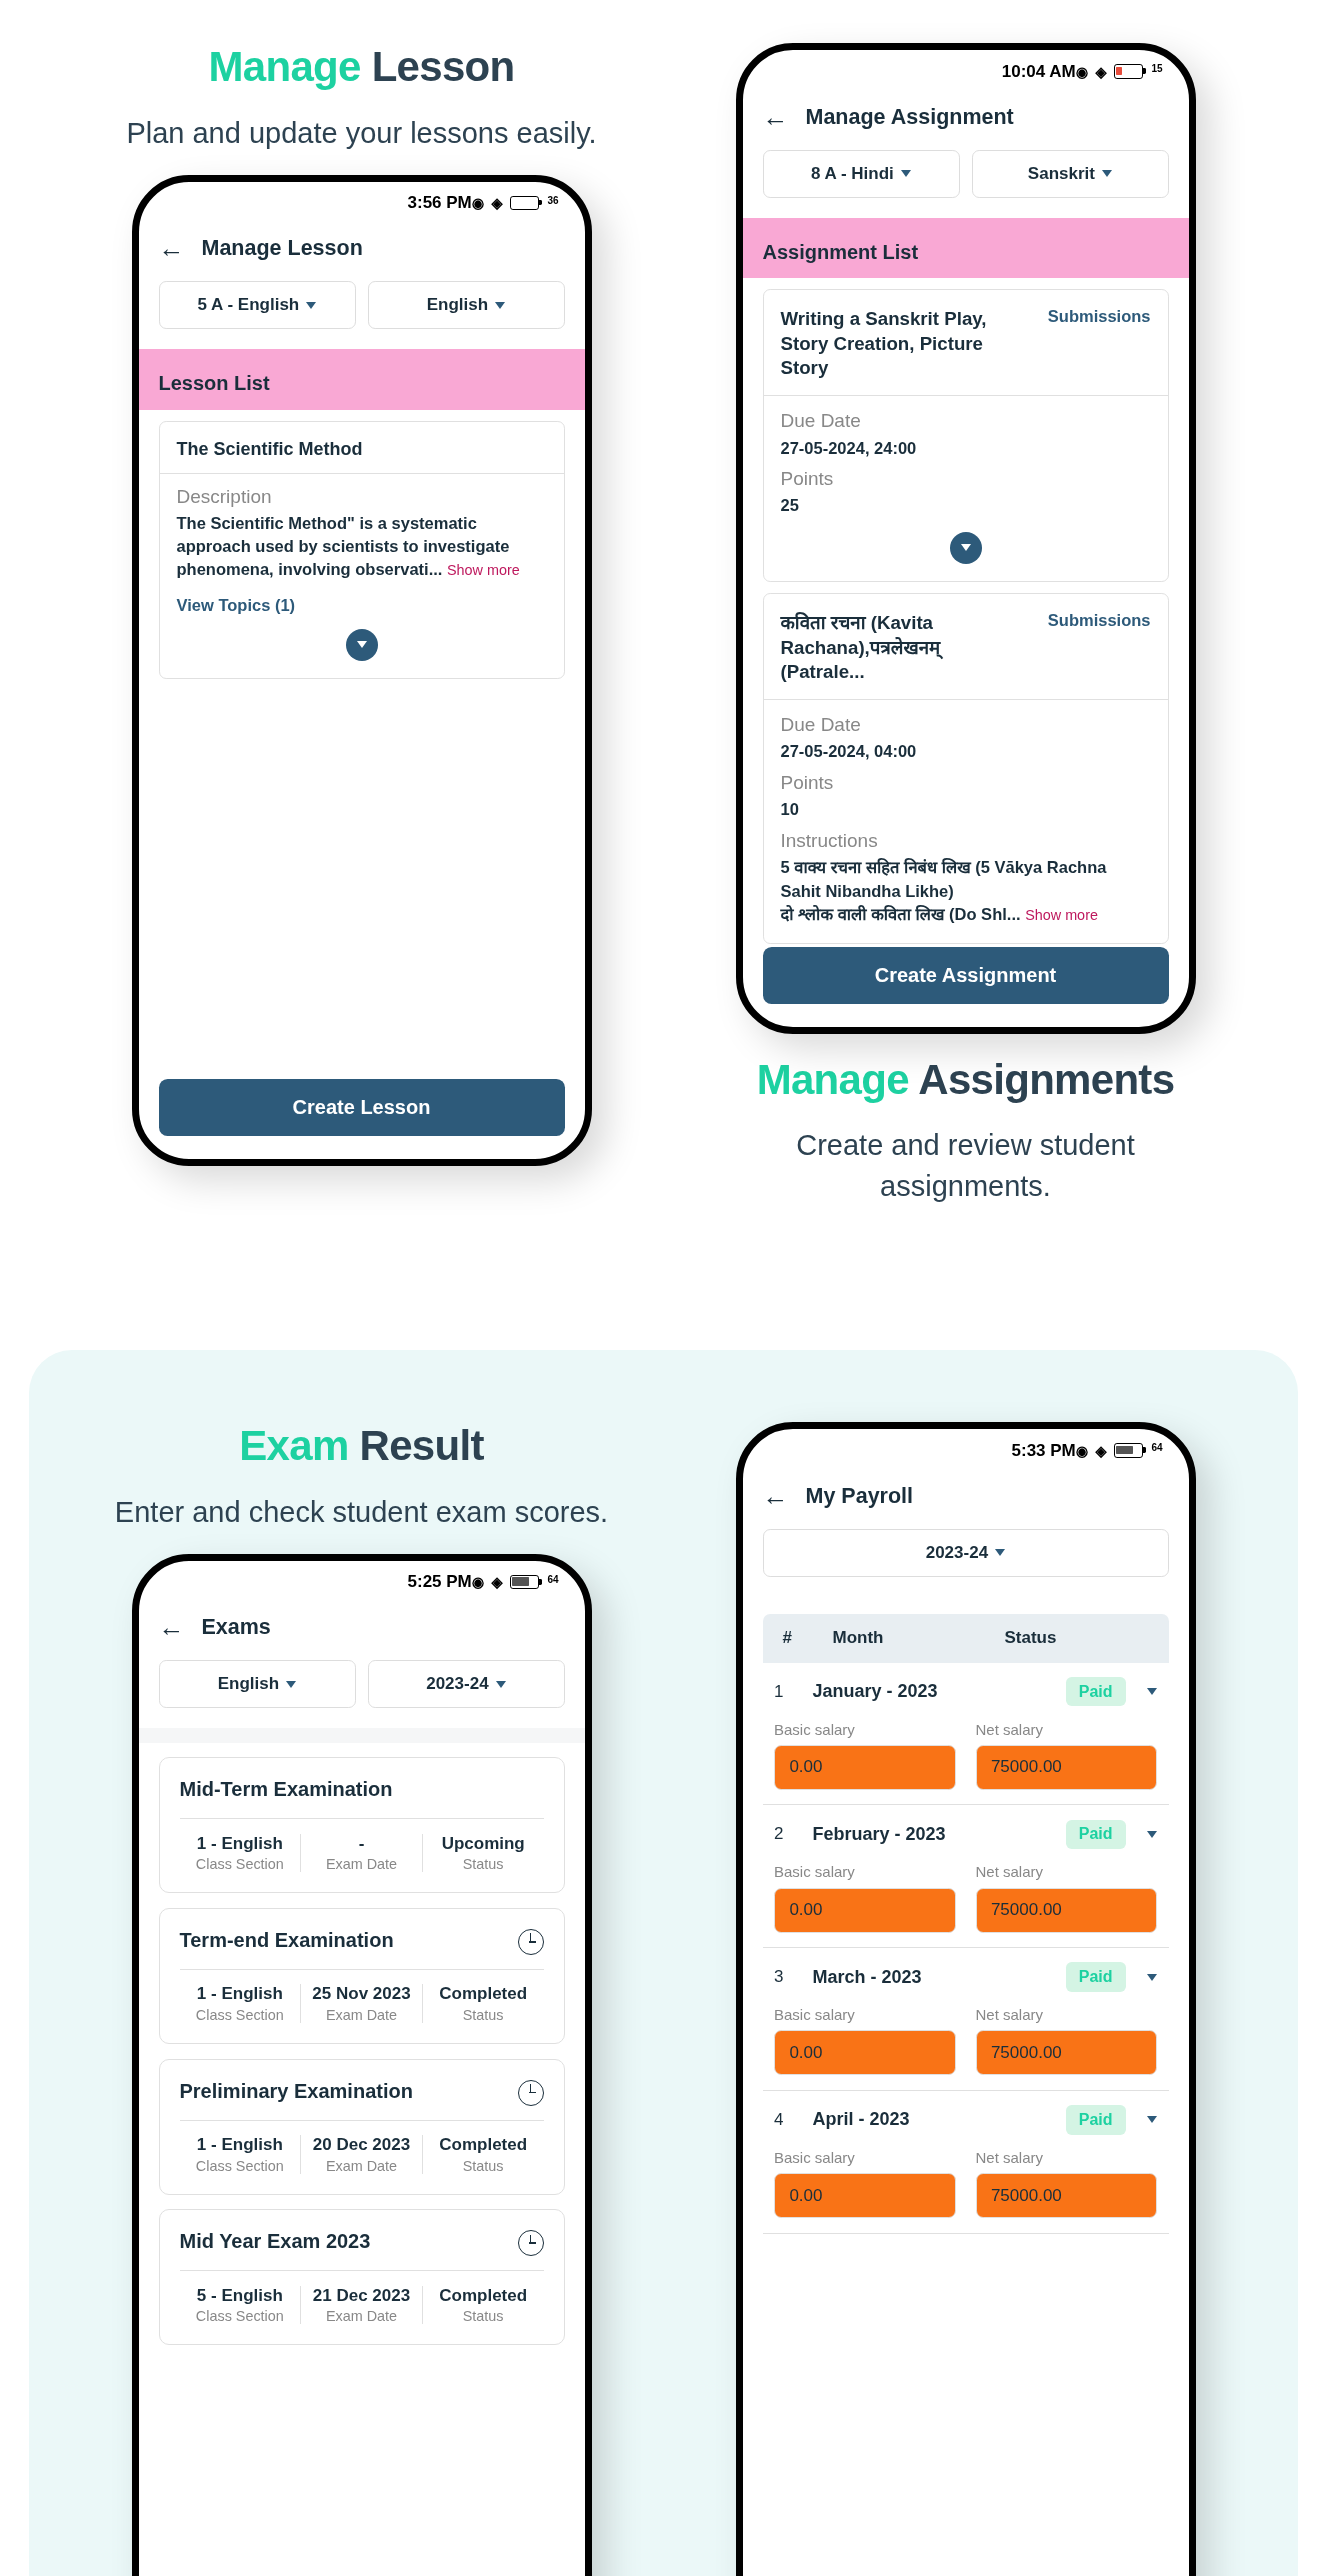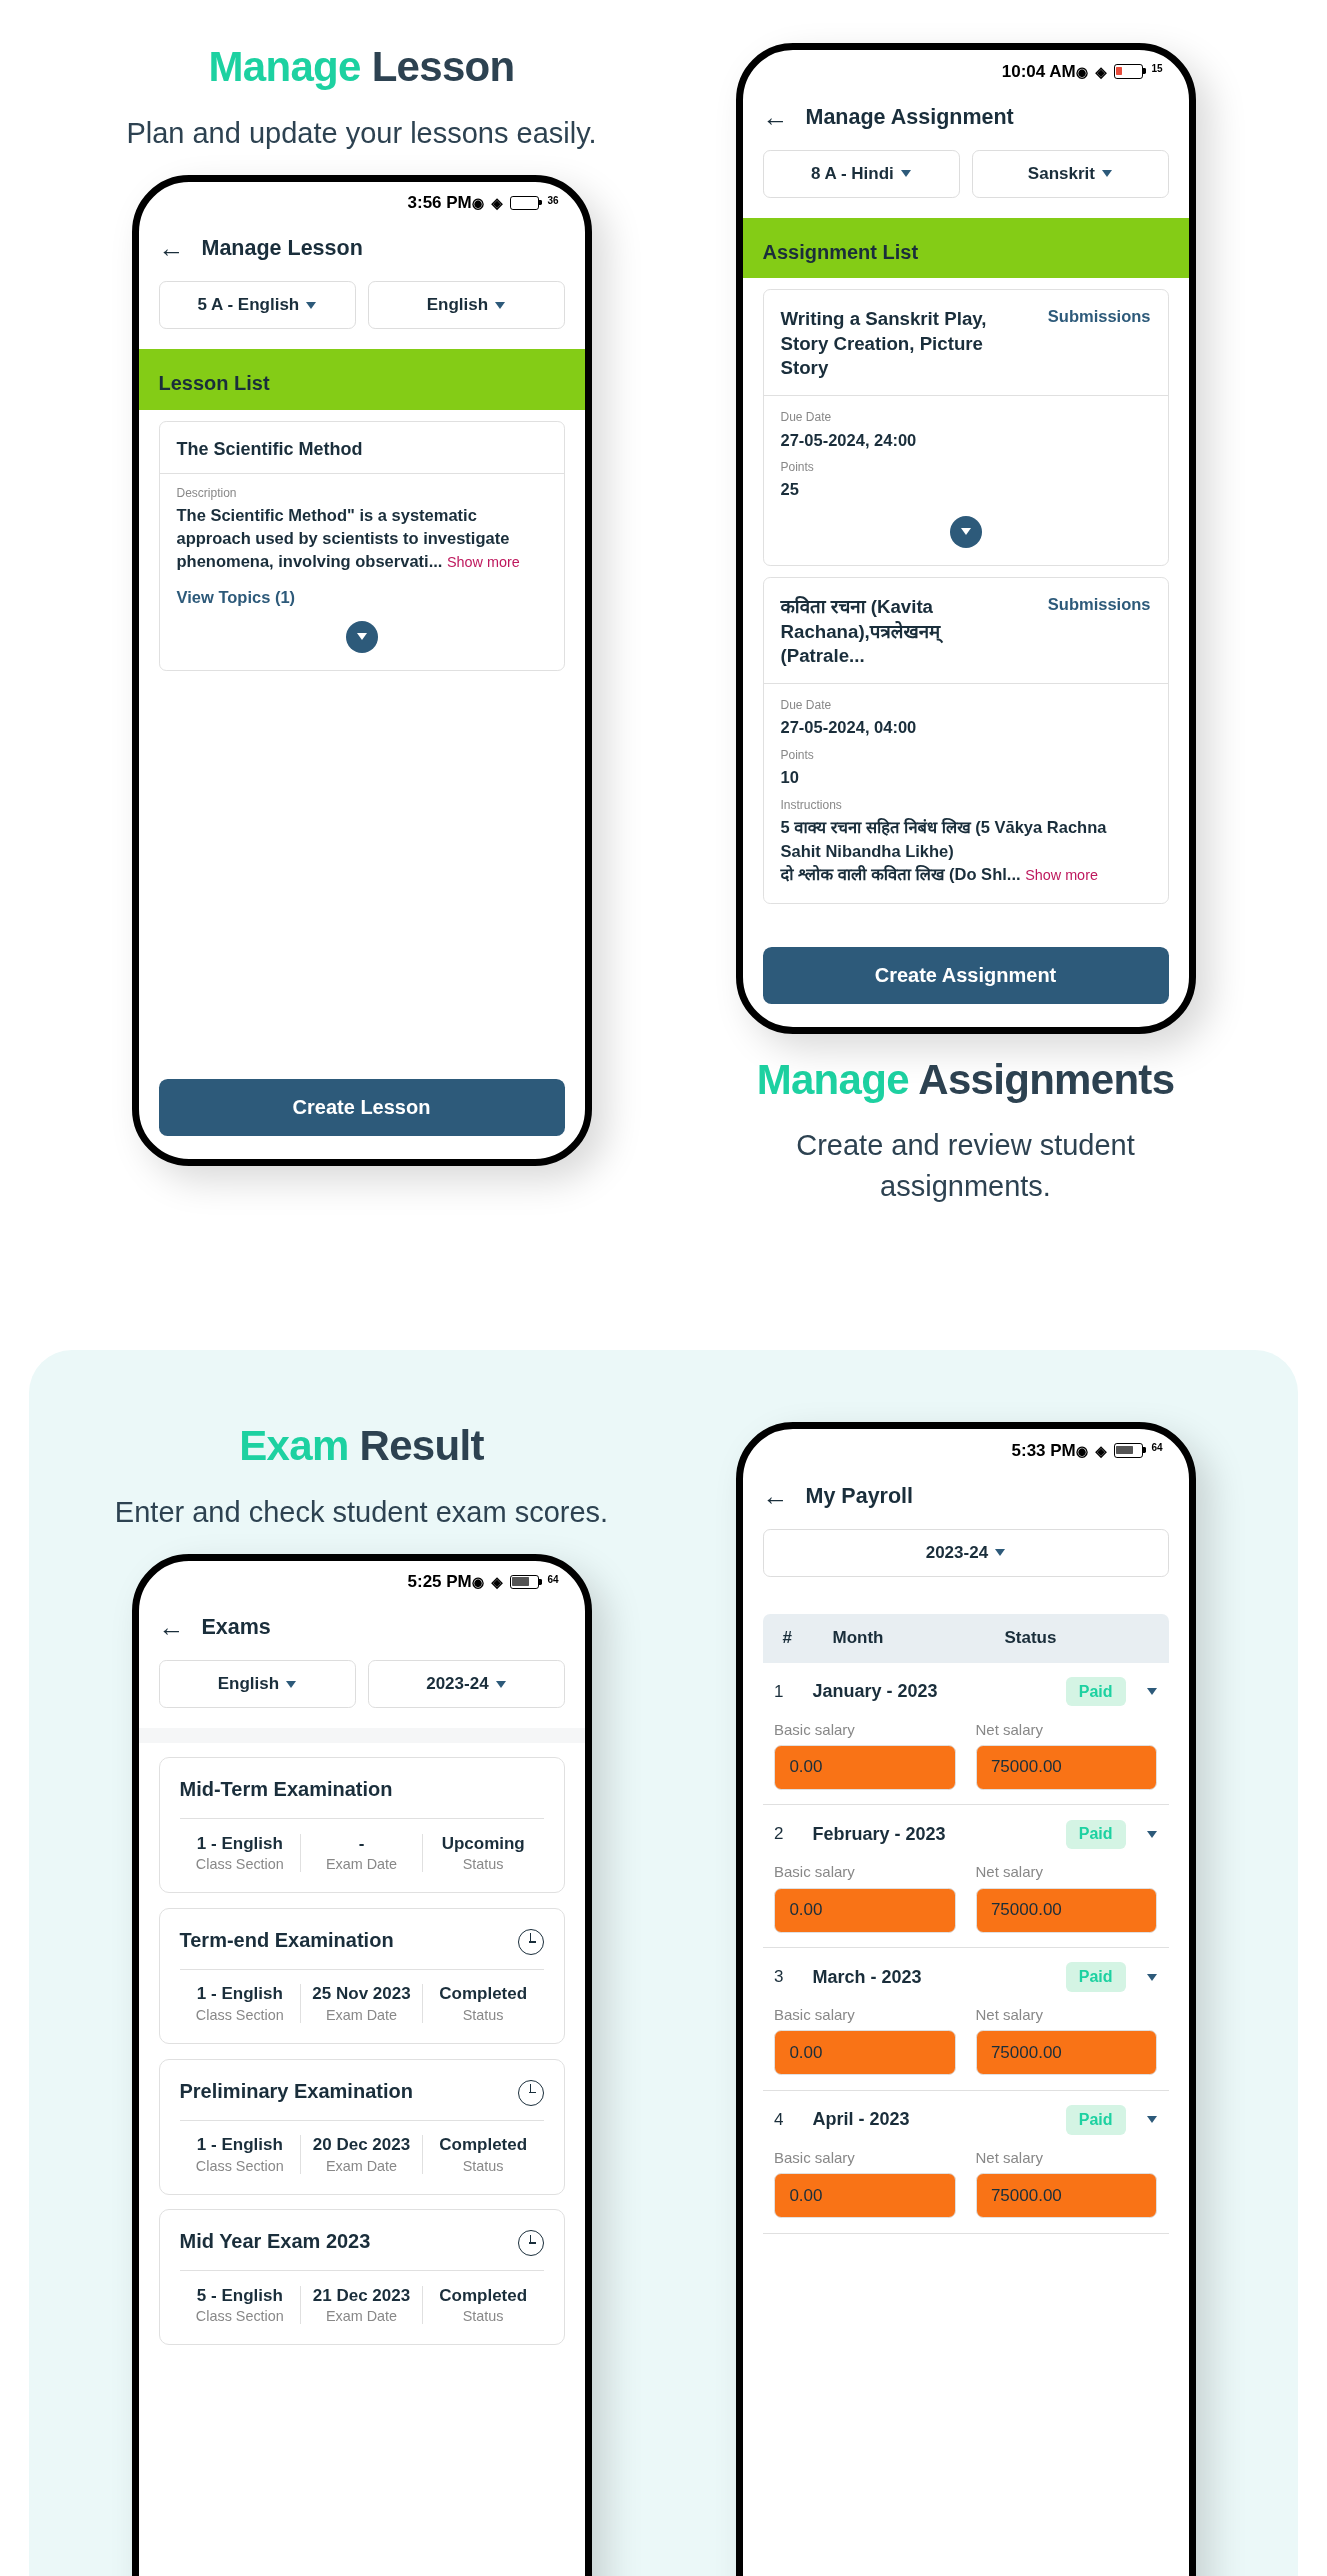--- a/index.html
+++ b/index.html
@@ -16,24 +16,24 @@
 .phone.tall{height:1276px}
 .phone.xtall{height:1106px}
 .status-bar{display:flex;justify-content:flex-end;align-items:center;padding:11.5px 26px 8.6px;font-size:17px;font-weight:600}
 .status-icons{display:flex;gap:7.2px;align-items:center;font-size:14.4px}
 .header{display:flex;align-items:center;gap:17px;padding:11.5px 20px 17px;font-size:21.5px;font-weight:700;color:#1a2e3b}
 .arrow-back{font-size:26px;font-weight:400}
 .filter-row{display:flex;gap:12px;padding:0 20px 20px}
 .filter-btn{flex:1;border:1.1px solid #ddd;border-radius:7.2px;padding:13px;text-align:center;font-size:17px;font-weight:600;color:#1a2e3b;display:flex;align-items:center;justify-content:center;gap:7.2px}
 .filter-btn.single{flex:0 0 auto;width:100%}
 .caret{width:0;height:0;border-left:5.7px solid transparent;border-right:5.7px solid transparent;border-top:7.2px solid #2d5a7a}
-.section-title{padding:23px 20px 14.4px;font-size:20px;font-weight:700;color:#1a2e3b;background:#84cc16}
+.section-title{padding:23px 20px 14.4px;font-size:20px;font-weight:700;color:#1a2e3b;background:#f9a8d4}
 .card{margin:11.5px 20px;border:1.1px solid #e0e0e0;border-radius:7.2px;padding:17px;background:#fff}
 .card-title{font-size:18px;font-weight:700;color:#1a2e3b;margin-bottom:13px}
-.card-label{font-size:12px;color:#888;margin-bottom:4.3px;margin-top:8.6px}
+.card-label{font-size:19px;color:#888;margin-bottom:4.3px;margin-top:8.6px}
 .card-text{font-size:16.5px;font-weight:700;color:#1a2e3b;line-height:1.4}
 .show-more{color:#be185d;font-weight:400;font-size:14.4px}
 .view-topics{color:#2d5a7a;font-size:16.5px;font-weight:600;margin-top:14.4px}
 .circle-btn{width:32px;height:32px;border-radius:50%;background:#2d5a7a;display:flex;align-items:center;justify-content:center;margin:14.4px auto 0}
 .circle-btn .caret{border-top-color:#fff}
 .bottom-btn{position:absolute;bottom:23px;left:20px;right:20px;background:#2d5a7a;color:#fff;text-align:center;padding:17px;border-radius:8.6px;font-size:20px;font-weight:600}
 .assign-card{margin:11.5px 20px;border:1.1px solid #e0e0e0;border-radius:7.2px;padding:17px;background:#fff;position:relative}
 .assign-title{font-size:18.7px;font-weight:700;color:#1a2e3b;padding-right:122px;line-height:1.3}
 .submissions{position:absolute;top:17px;right:17px;color:#2d5a7a;font-size:16.5px;font-weight:600}
 .divider-h{border-top:1.1px solid #e0e0e0;margin:14.4px -17px}

